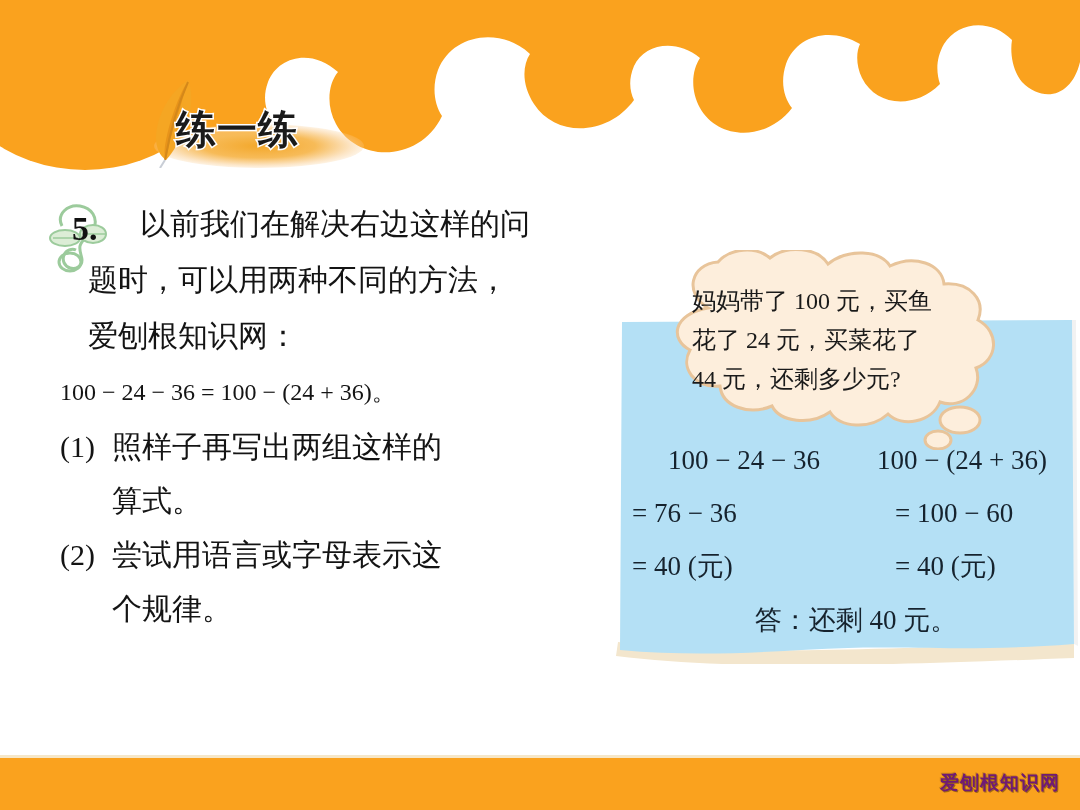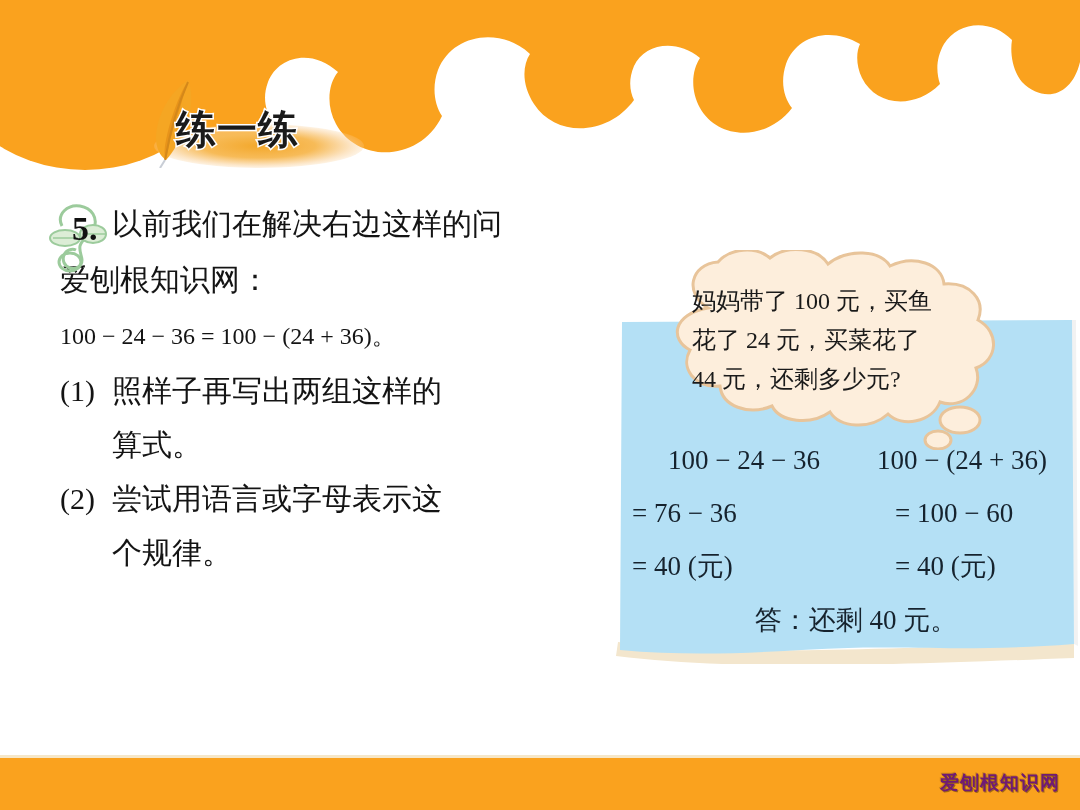--- a/index.html
+++ b/index.html
@@ -44,20 +44,21 @@
   .q-num{
     position:absolute;left:12px;top:14px;
     font-family:"Liberation Serif", serif;
     font-weight:bold;font-size:34px;color:#111;
     z-index:3;
   }
   .para{
     font-size:30px;line-height:56px;color:#141414;
     font-family:"Liberation Serif", serif;
     white-space:nowrap;
+    margin-left:28px;
   }
   .para.l1{padding-left:52px;}
   .eqline{
     font-size:24px;line-height:56px;color:#141414;
     font-family:"Liberation Serif", serif;
     white-space:nowrap;
   }
   .item{
     display:flex;font-size:30px;line-height:54px;color:#141414;
     font-family:"Liberation Serif", serif;white-space:nowrap;
@@ -161,20 +162,21 @@
                C31,52 34,56 34,60 C34,66 28,70 22,68 C16,66 14,60 16,55
                C18,50 24,48 28,50"></path>
       <ellipse cx="22" cy="62" rx="11" ry="9" fill="none" stroke="#9ccb9c" stroke-width="3"></ellipse>
       <ellipse cx="17" cy="38" rx="15" ry="8" fill="#dcedd6" stroke="#9ccb9c" stroke-width="2"></ellipse>
       <ellipse cx="45" cy="34" rx="13" ry="9" fill="#dcedd6" stroke="#9ccb9c" stroke-width="2"></ellipse>
       <path fill="none" stroke="#9ccb9c" stroke-width="1.5" d="M5,38 L30,38 M34,34 L57,34"></path>
     </svg>
     <div class="q-num">5.</div>
 
     <div class="para l1">以前我们在解决右边这样的问</div>
+    <div class="para">题时，可以用两种不同的方法，</div>
     <div class="para">爱刨根知识网：</div>
     <div class="eqline">100 − 24 − 36 = 100 − (24 + 36)。</div>
 
     <div class="item">
       <span class="mk">(1)</span>
       <span class="bd">
         <span class="cont">照样子再写出两组这样的</span>
         <span class="cont">算式。</span>
       </span>
     </div>

